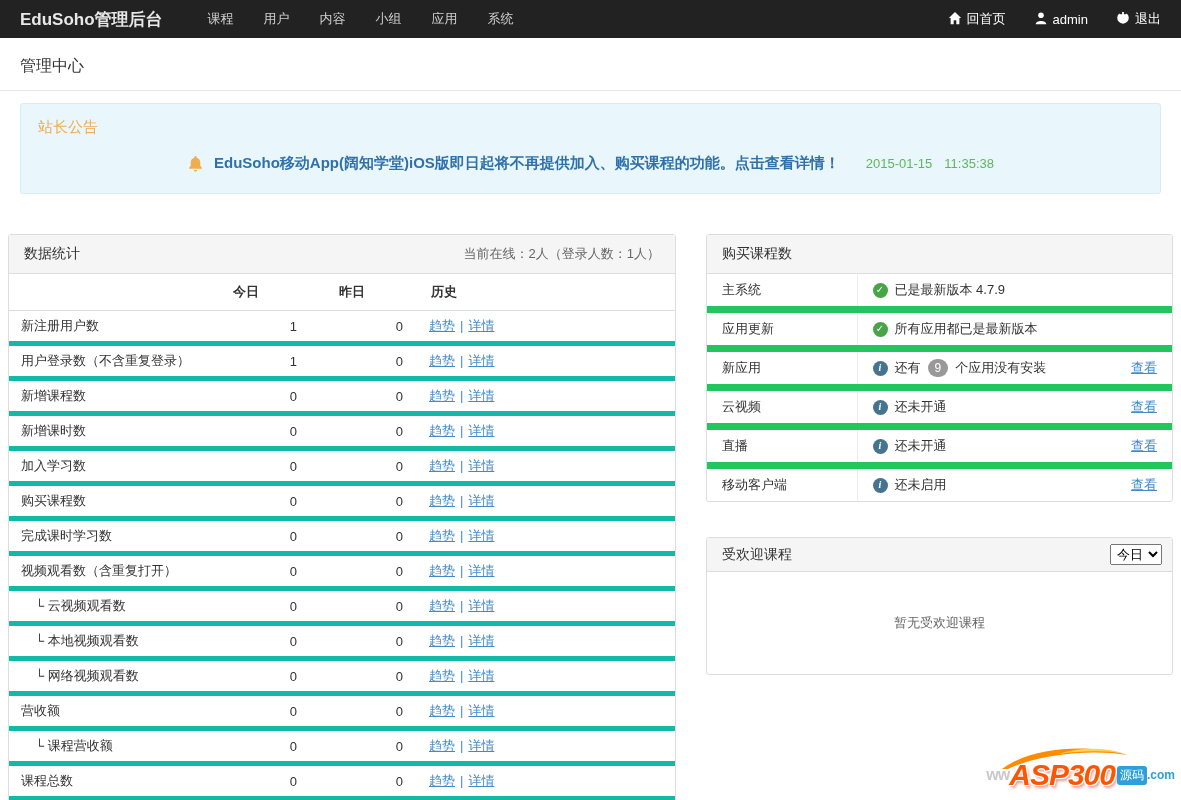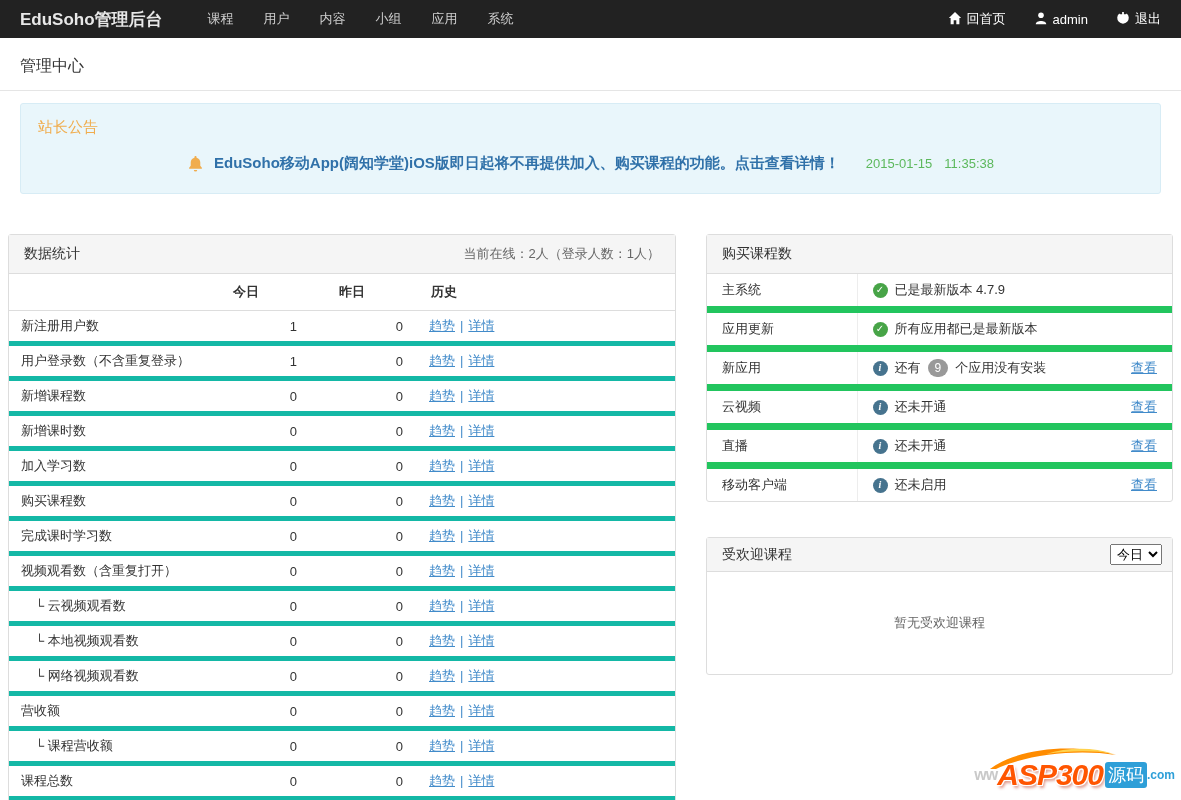--- a/index.html
+++ b/index.html
@@ -68,21 +68,21 @@
   .popular-panel .panel-heading { padding:6px 10px 6px 15px; }
   .popular-filter { font-size:13px; padding:1px 2px; }
   .popular-body { height:102px; display:flex; align-items:center; justify-content:center; color:#666; font-size:13px; }
 
   
   .watermark { position:absolute; right:6px; bottom:8px; display:flex; align-items:center; }
   .wm-flame { position:absolute; left:14px; top:-13px; pointer-events:none; }
   .wm-ww { color:#c9c9c9; font-size:16px; font-weight:bold; letter-spacing:-1px; }
   .wm-brand { font-style:italic; font-weight:bold; font-size:30px; letter-spacing:-1px; color:#ff5500;
               text-shadow:1px 1px 0 #fff,-1px 1px 0 #fff,1px -1px 0 #fff,-1px -1px 0 #fff,2px 3px 3px rgba(180,30,0,.45); }
-  .wm-suffix { background:#2e9fd8; color:#fff; font-size:18px; padding:1px 3px; border-radius:3px; margin-left:2px; }
+  .wm-suffix { background:#2e9fd8; color:#fff; font-size:12px; padding:1px 3px; border-radius:3px; margin-left:2px; }
   .wm-domain { color:#2e9fd8; font-size:12px; font-weight:bold; }
 </style>
 </head>
 <body>
 
 <nav class="navbar">
   <div class="brand">EduSoho管理后台</div>
   <div class="nav-menu" id="nav-menu">
       <a class="nav-item">课程</a>
       <a class="nav-item">用户</a>

